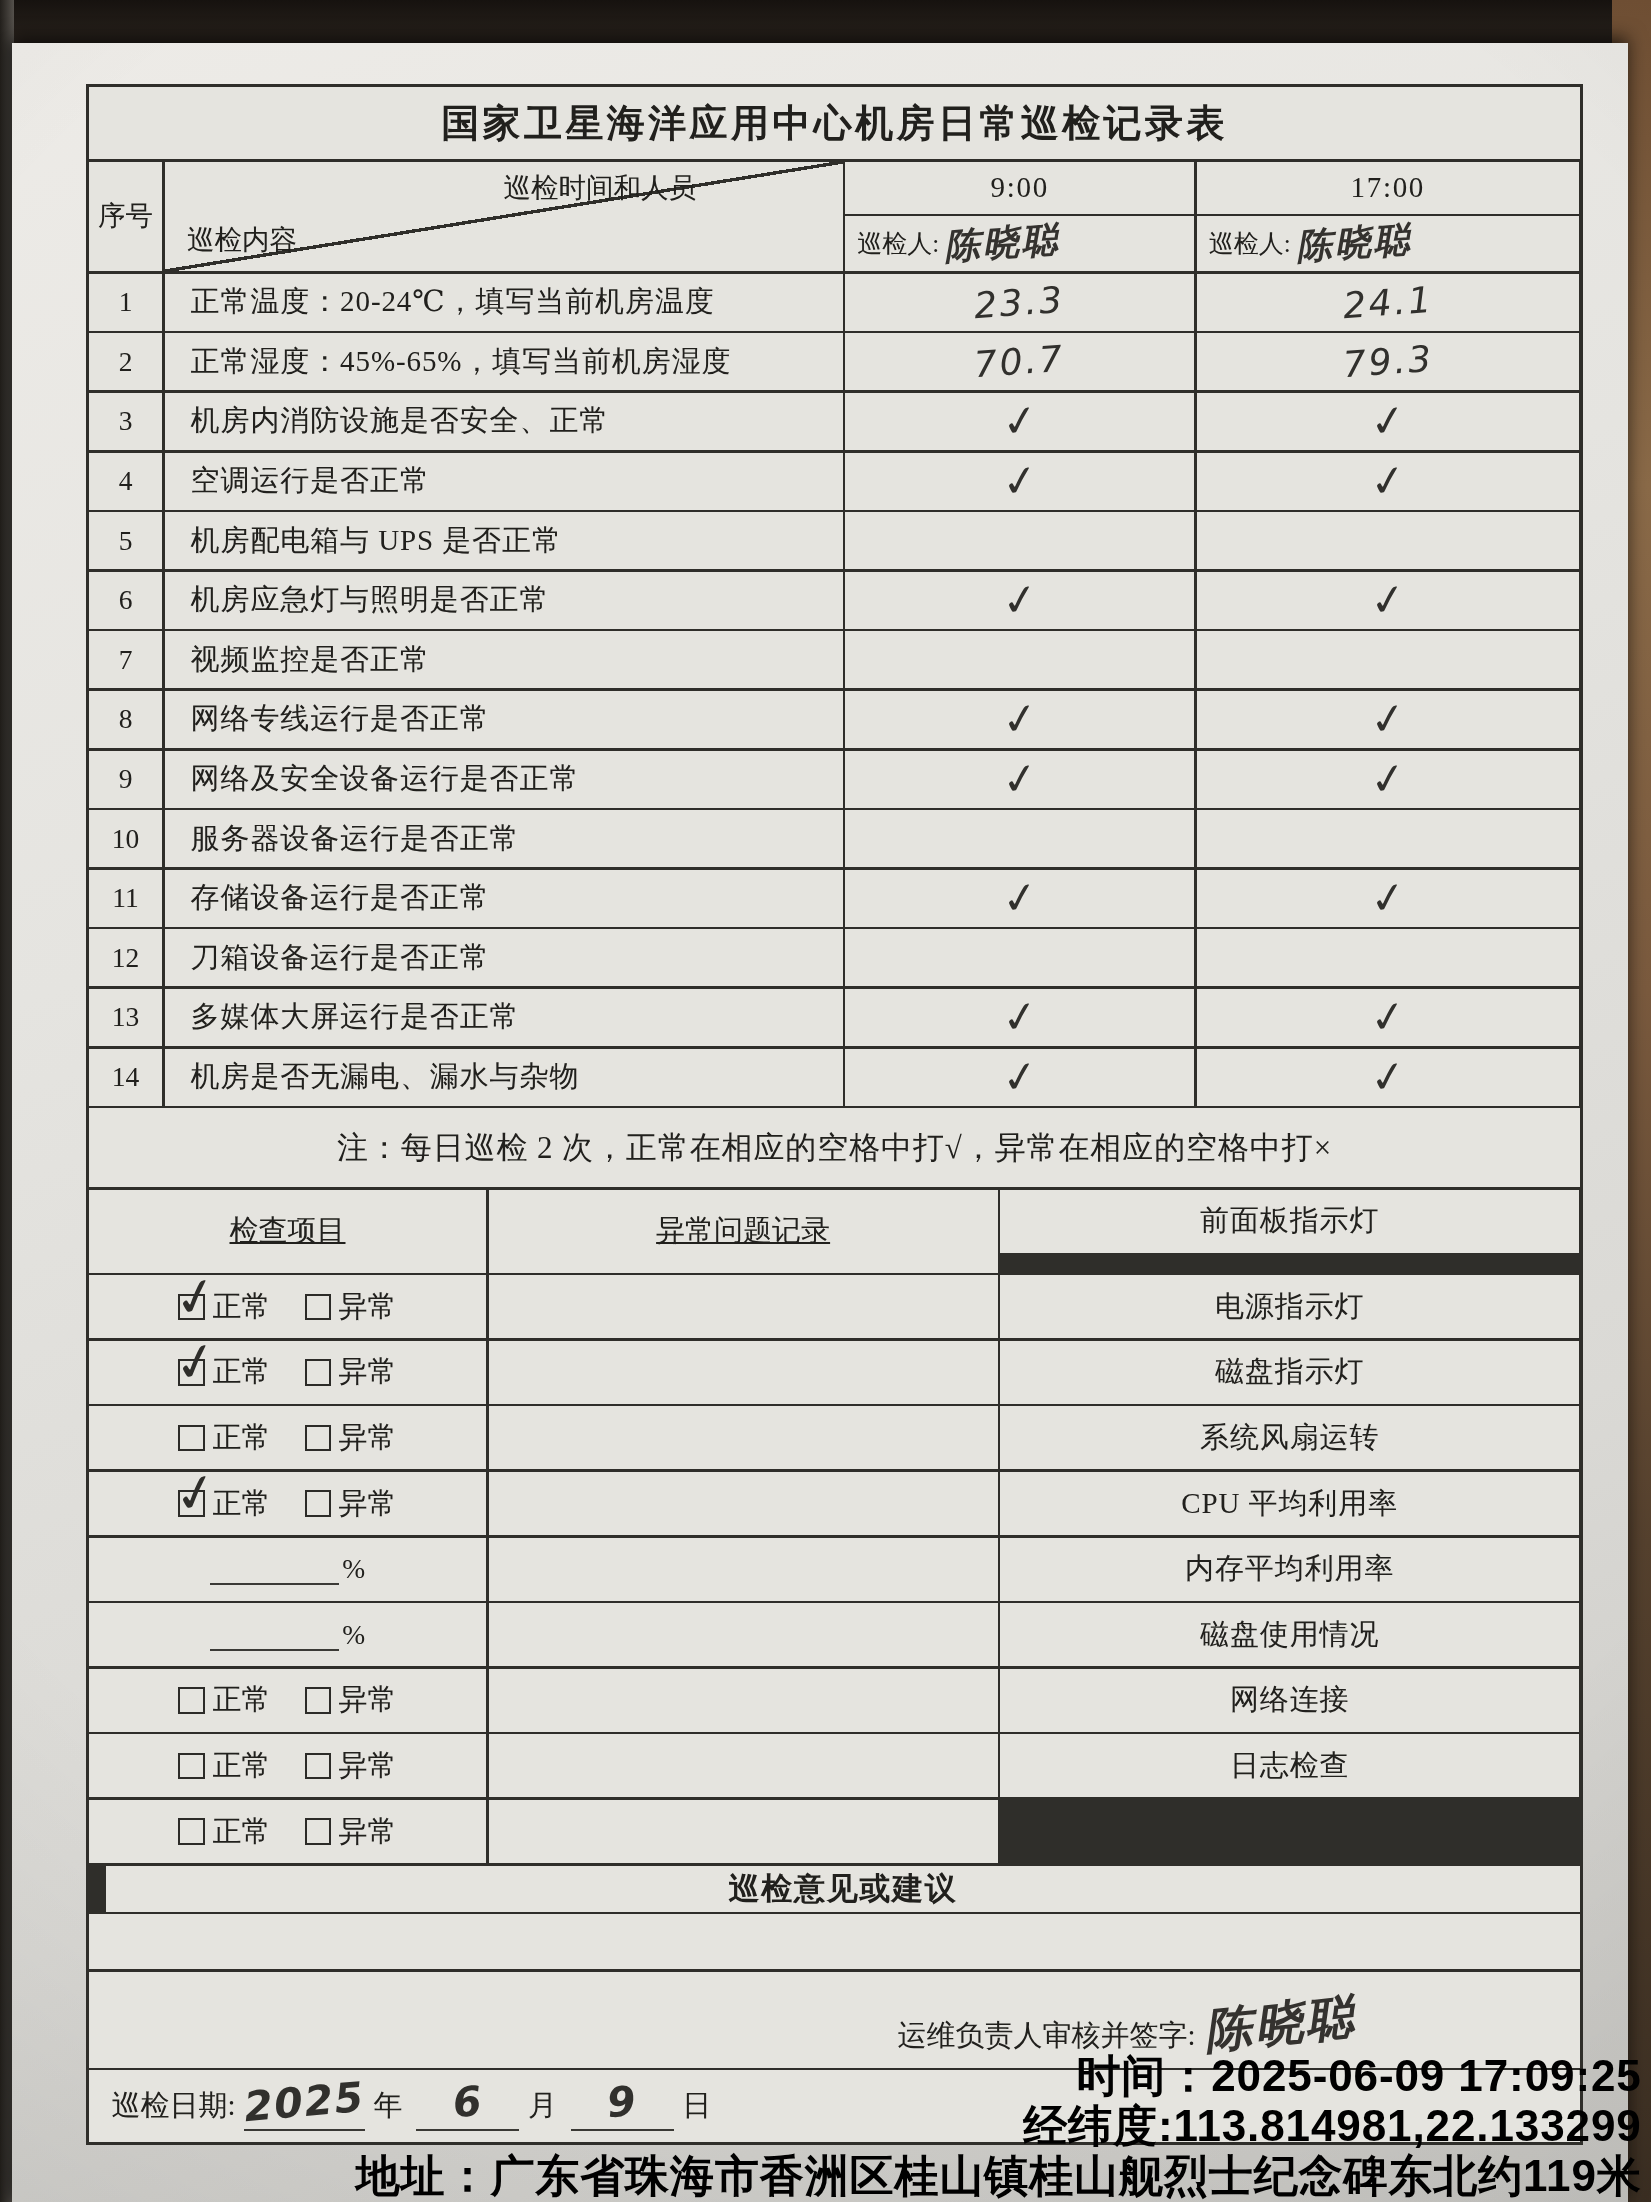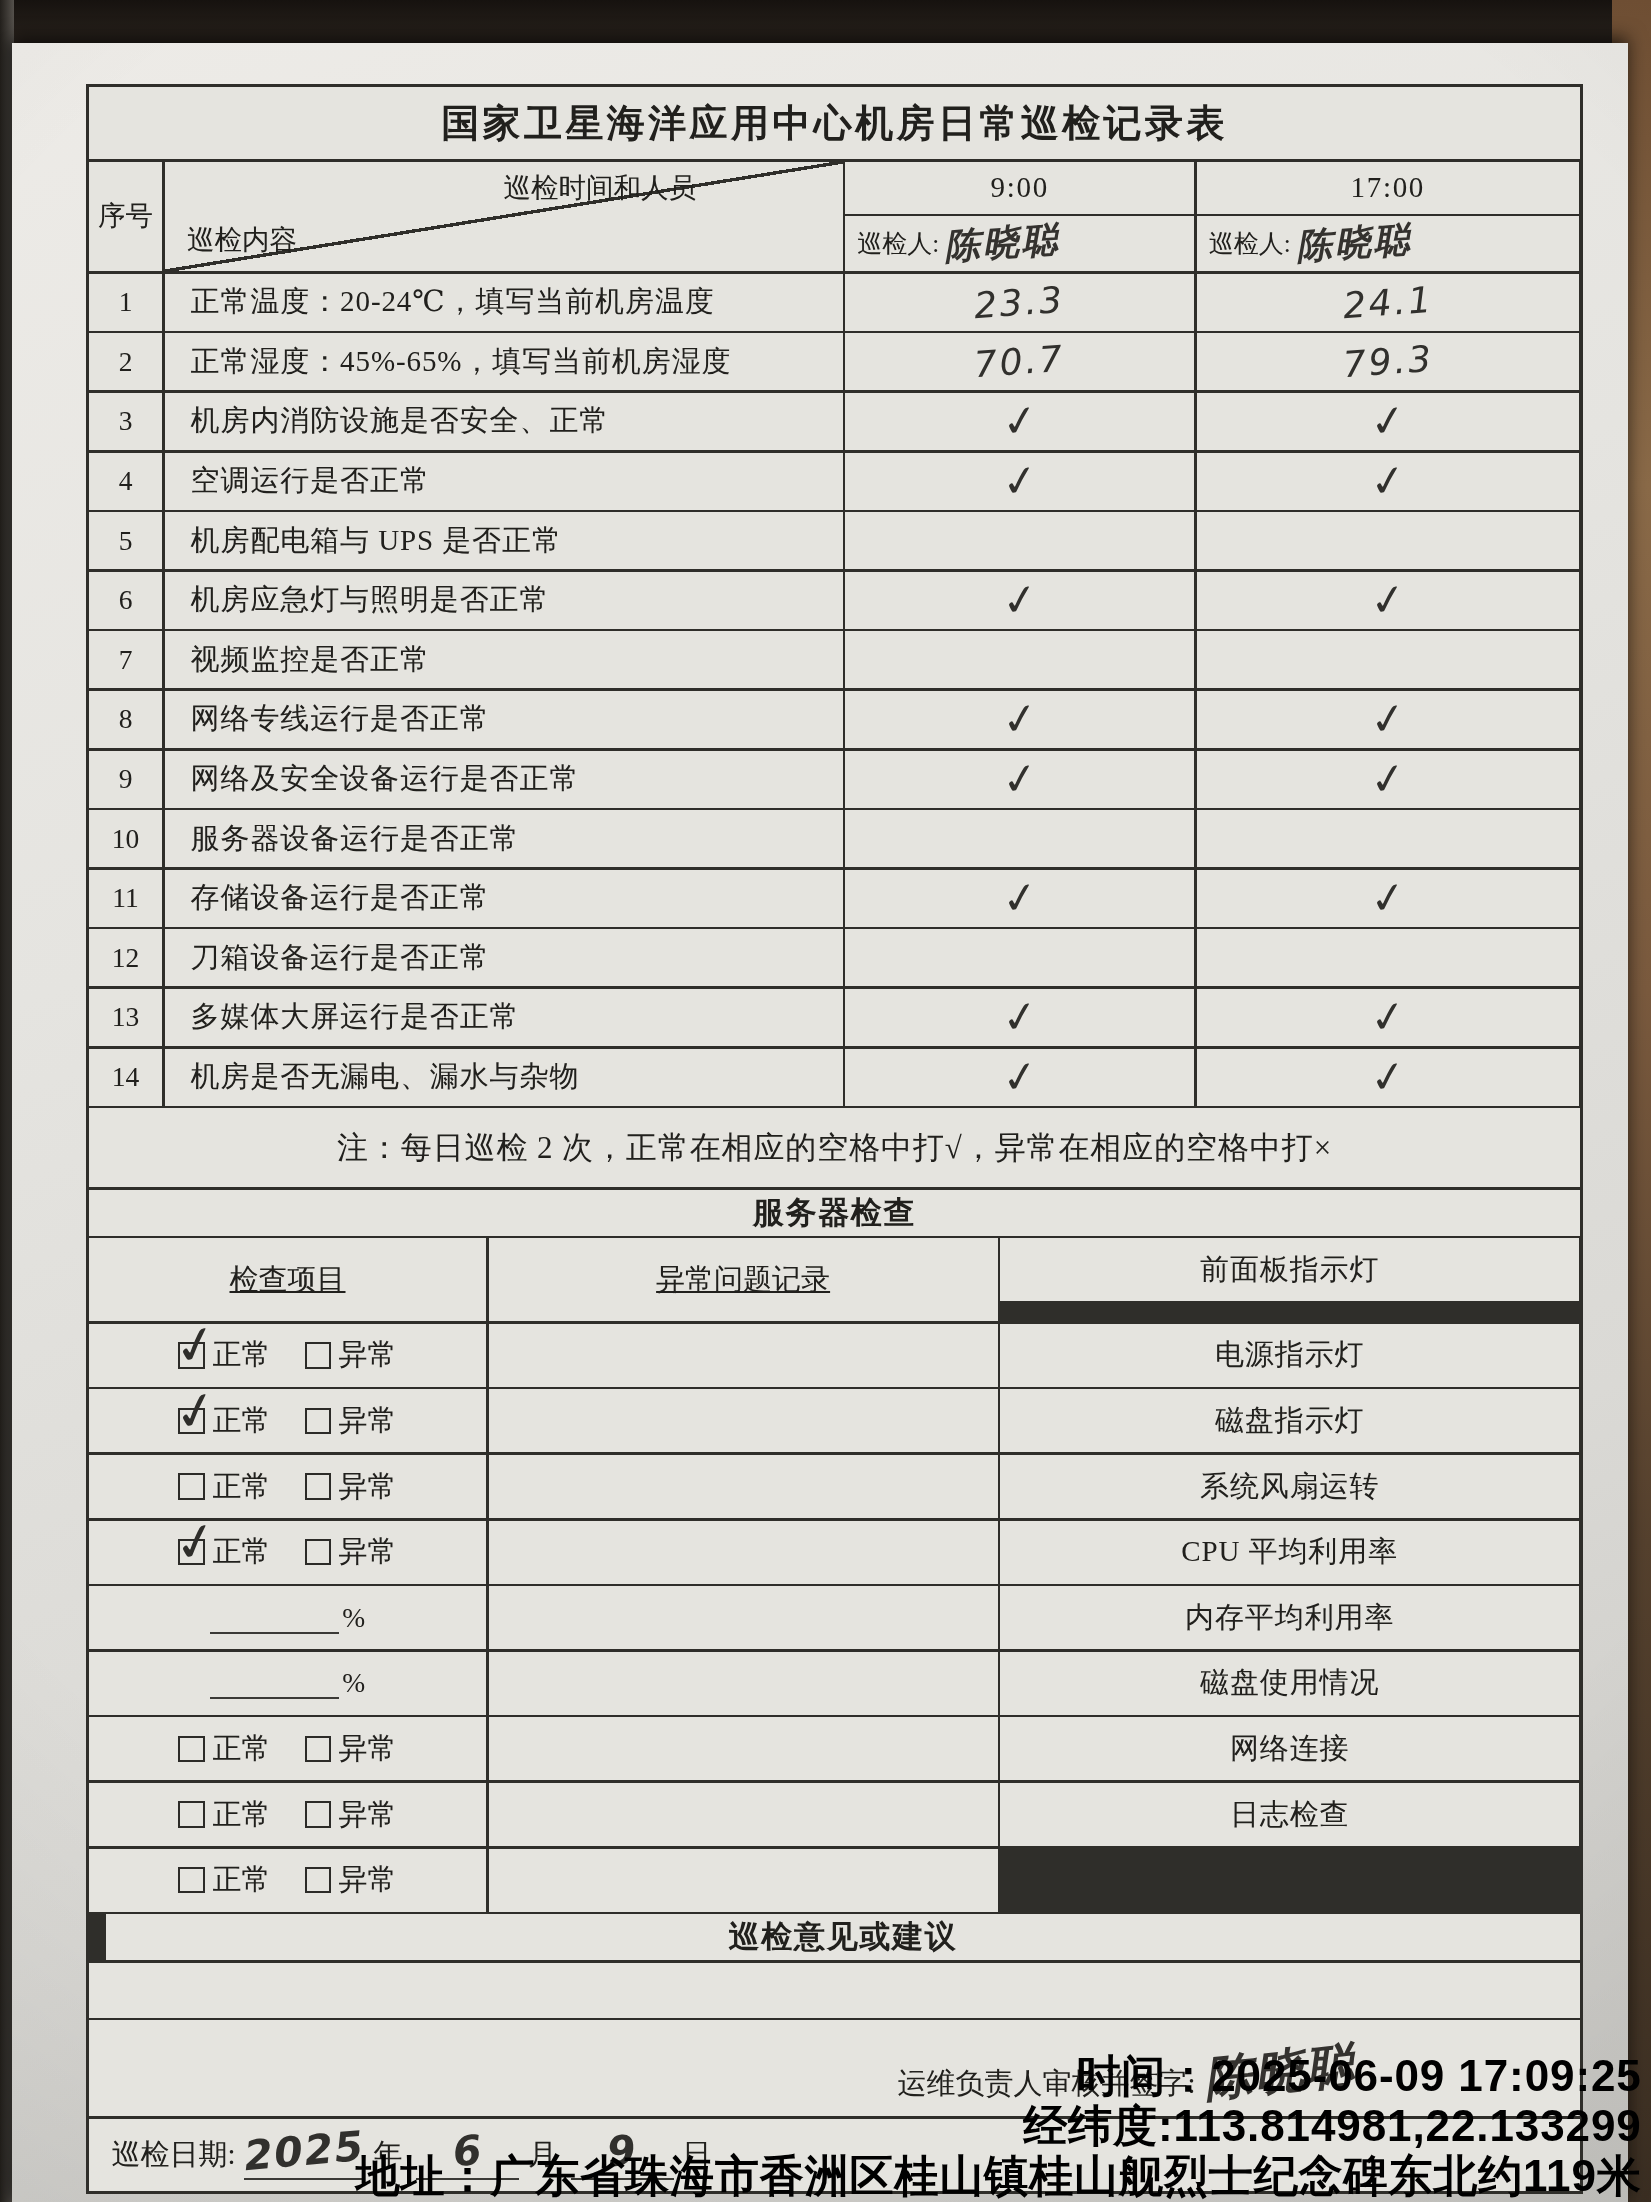--- a/index.html
+++ b/index.html
@@ -259,23 +259,20 @@
       <div class="cell r-val">
           <span class="hw mark">✓</span>
         </div>
     </div>
   </div>
 
   <div class="sec sec-note">
     <div class="cell note-cell">注：每日巡检 2 次，正常在相应的空格中打√，异常在相应的空格中打×</div>
   </div>
 
-  <div class="sec sec-stitle">
-    <div class="cell stitle-cell">服务器检查</div>
-  </div>
 
   <div class="sec sec-server">
     <div class="cell s-head">检查项目</div>
     <div class="cell s-head">异常问题记录</div>
 
     <div class="row">
       <div class="cell s-item">前面板指示灯</div>
       <div class="cell s-result">
         <span class="cbgroup">
           <span class="cbox">

